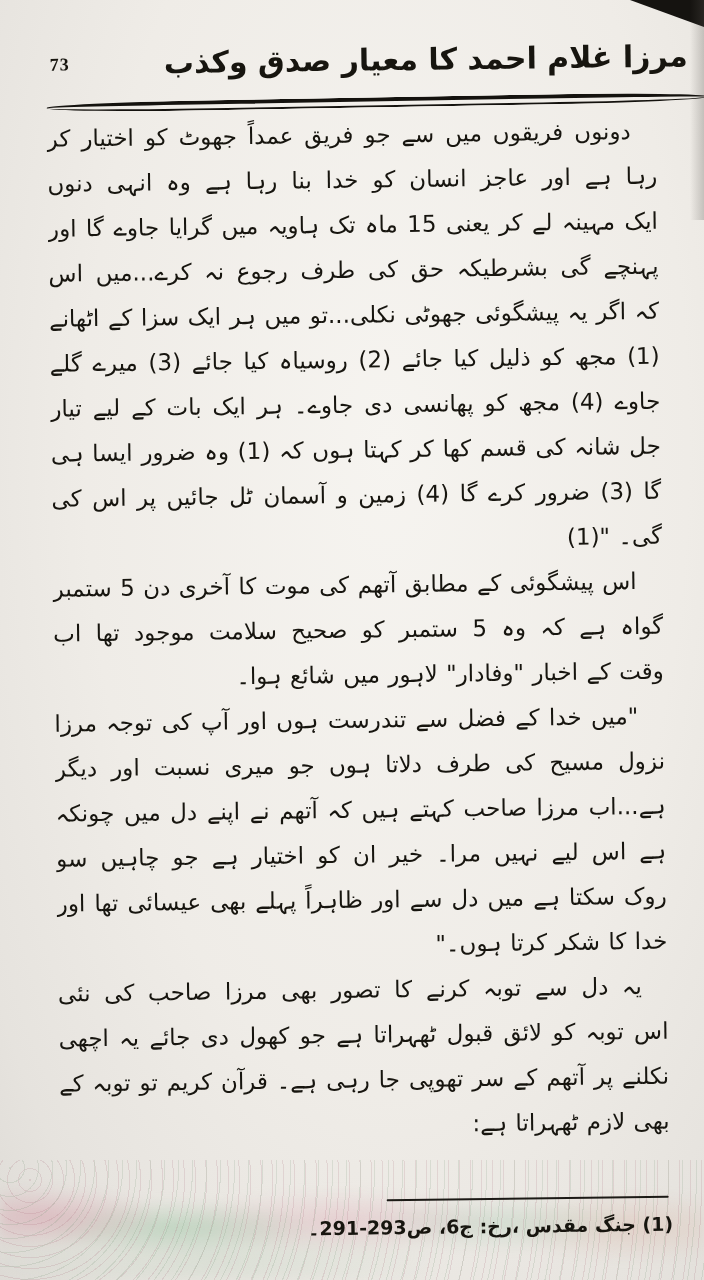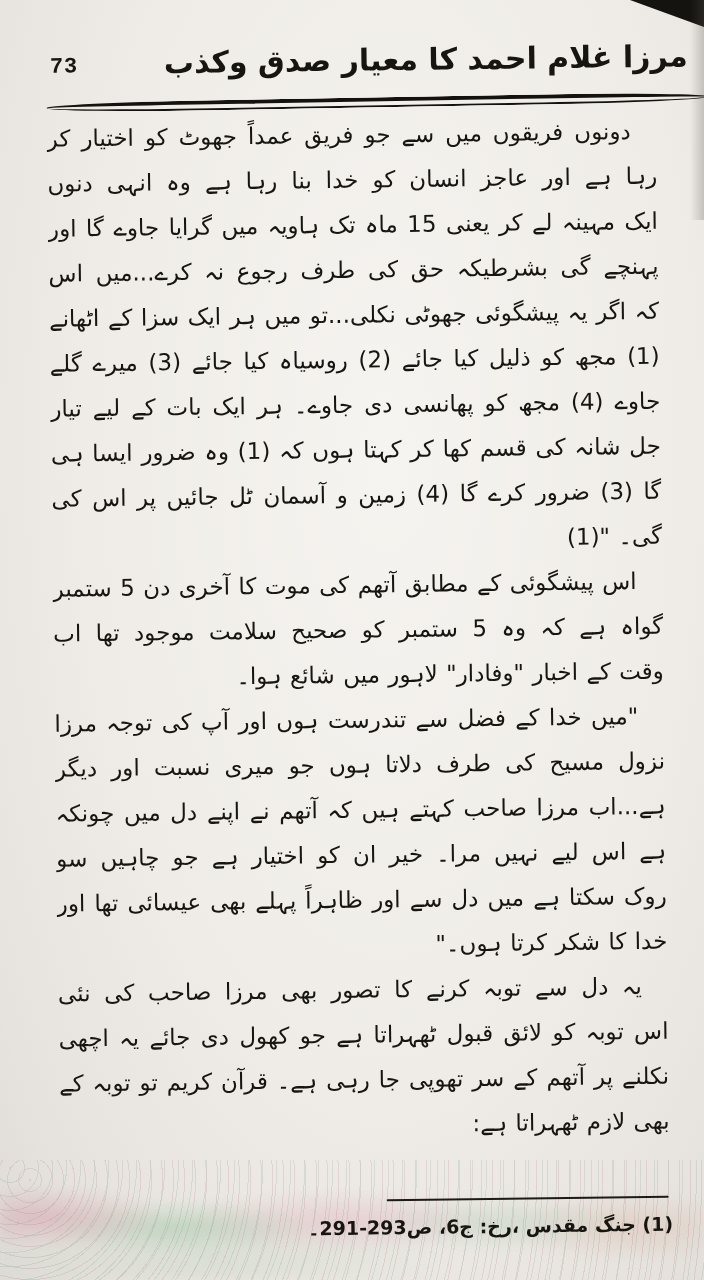--- a/index.html
+++ b/index.html
@@ -43,22 +43,22 @@
   }
   
   .scan-content{
     position:absolute;inset:0;
     transform:rotate(-0.75deg);
     transform-origin:58% 42%;
     color:#17150f;
   }
   .page-number{
     position:absolute;left:56px;top:50px;
-    font-family:Liberation Mono, monospace;
-    font-size:22px;font-weight:bold;letter-spacing:1px;
+    font-family:Liberation Serif, serif;
+    font-size:18px;font-weight:bold;letter-spacing:1px;
   }
   .header-title{
     position:absolute;right:10px;top:42px;
     direction:rtl;font-size:30px;font-weight:bold;
     white-space:nowrap;
   }
   .header-rule{
     position:absolute;left:52px;right:-10px;top:97px;height:4px;
     border-top:4px solid #14120e;
     border-bottom:2px solid #14120e;

